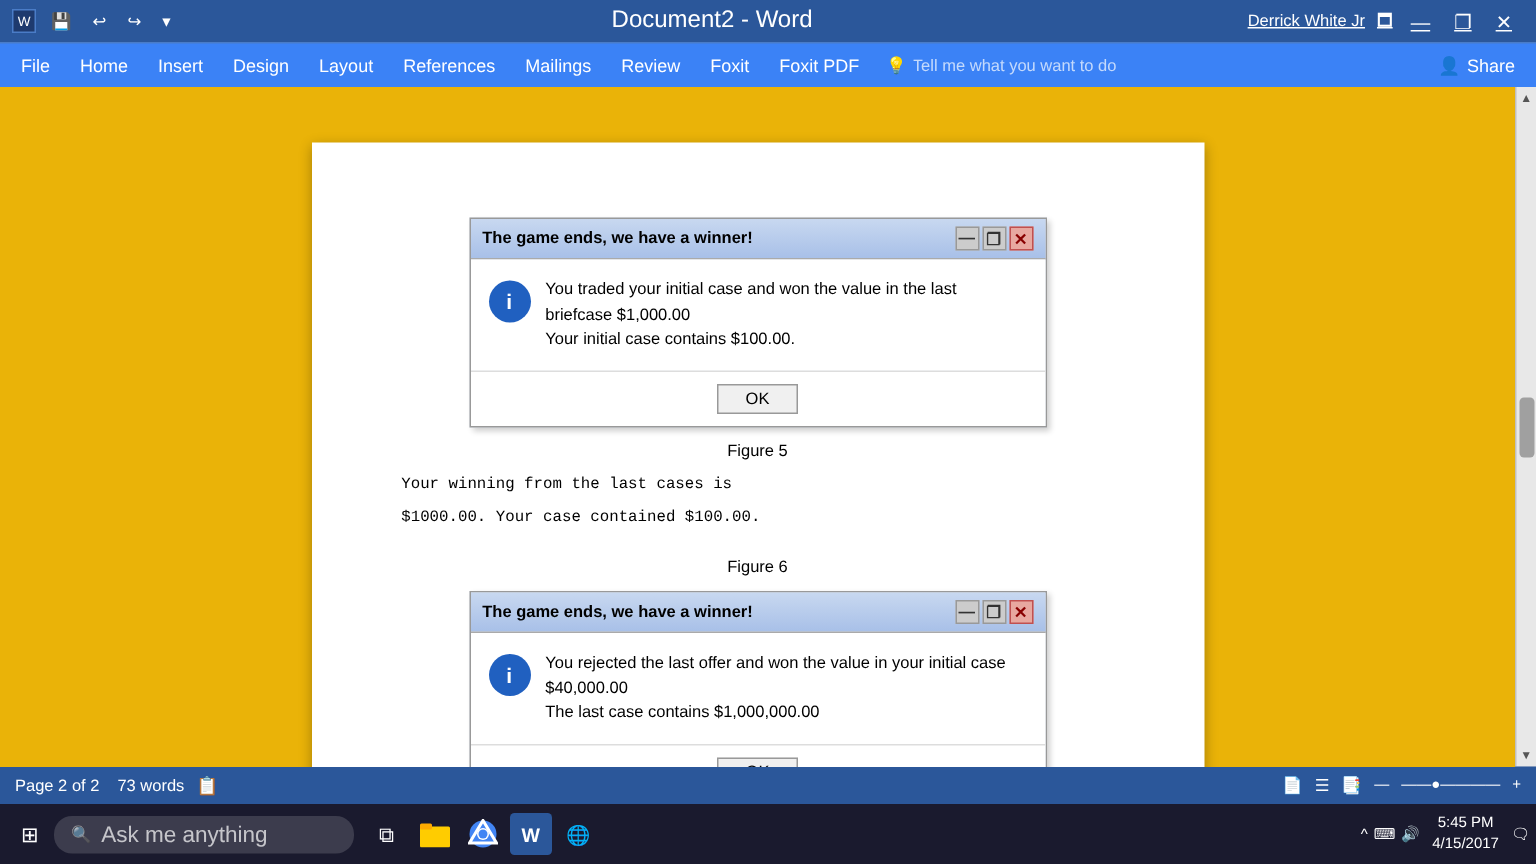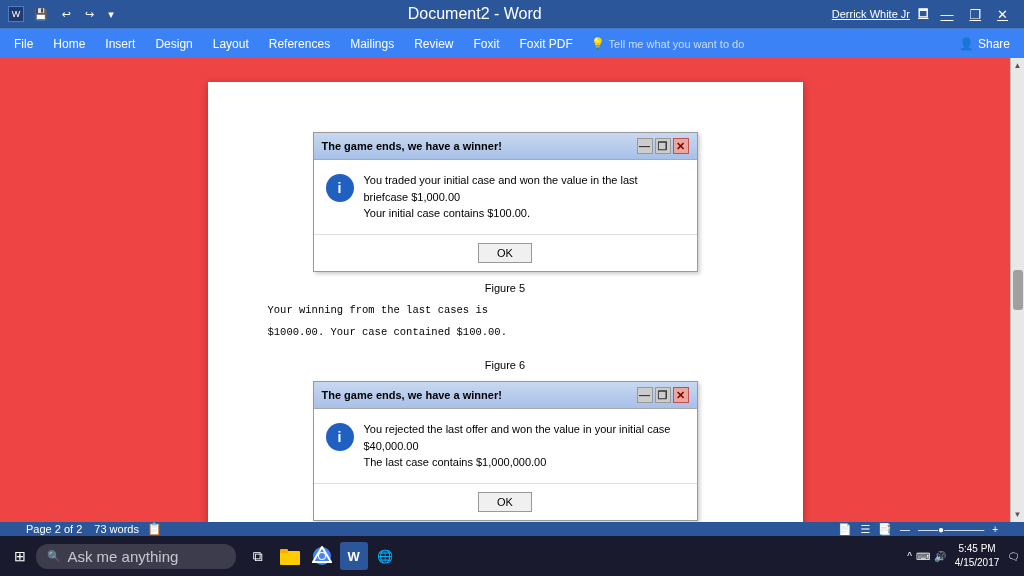--- a/index.html
+++ b/index.html
@@ -17,28 +17,28 @@
     
     .menu-bar { background: #3b82f6; color: white; height: 30px; display: flex; align-items: center; padding: 0 4px; flex-shrink: 0; border-top: 1px solid #4a7cc7; }
     .menu-item { padding: 4px 10px; cursor: pointer; font-size: 12px; border-radius: 2px; }
     .tell-me { display: flex; align-items: center; gap: 4px; margin-left: 8px; color: white; font-size: 11px; }
     .tell-me-input { background: transparent; border: none; color: white; font-size: 11px; outline: none; width: 180px; }
     .tell-me-input::placeholder { color: rgba(255,255,255,0.7); }
     .share-btn { margin-left: auto; padding: 4px 10px; cursor: pointer; font-size: 12px; display: flex; align-items: center; gap: 4px; }
 
     
     .doc-container { display: flex; flex: 1; overflow: hidden; background: #c8c8c8; }
-    .doc-scroll { flex: 1; overflow-y: auto; overflow-x: hidden; display: flex; justify-content: center; padding: 24px 0; background: #ef4444; }
+    .doc-scroll { flex: 1; overflow-y: auto; overflow-x: hidden; display: flex; justify-content: center; padding: 37px 0; background: #eab308; }
     .doc-page { background: white; width: 595px; min-height: 840px; padding: 40px 60px; box-shadow: 0 2px 8px rgba(0,0,0,0.3); position: relative; font-size: 11px; }
     .scrollbar-right { width: 14px; background: #e8e8e8; border-left: 1px solid #c0c0c0; display: flex; flex-direction: column; align-items: center; }
     .scroll-arrow { font-size: 8px; color: #555; padding: 3px 0; cursor: pointer; text-align: center; width: 100%; }
     .scroll-thumb { width: 10px; height: 40px; background: #a0a0a0; border-radius: 3px; margin: 4px 2px; }
 
     
-    .status-bar { background: #2b579a; color: white; height: 14px; display: flex; align-items: center; padding: 0 26px; font-size: 11px; flex-shrink: 0; }
+    .status-bar { background: #2b579a; color: white; height: 25px; display: flex; align-items: center; padding: 0 10px; font-size: 11px; flex-shrink: 0; }
     .status-right { margin-left: auto; display: flex; align-items: center; gap: 8px; }
 
     
     .taskbar { background: #1a1a2e; height: 40px; display: flex; align-items: center; padding: 0 4px; flex-shrink: 0; }
     .start-btn { background: none; border: none; color: white; font-size: 14px; padding: 6px 10px; cursor: pointer; }
     .search-bar { background: rgba(255,255,255,0.15); border: none; color: white; padding: 4px 12px; border-radius: 12px; font-size: 11px; width: 200px; display: flex; align-items: center; gap: 6px; cursor: text; }
     .taskbar-icons { display: flex; align-items: center; margin-left: 8px; gap: 4px; }
     .taskbar-icon { width: 28px; height: 28px; display: flex; align-items: center; justify-content: center; cursor: pointer; border-radius: 3px; }
     .taskbar-right { margin-left: auto; display: flex; align-items: center; gap: 8px; color: white; font-size: 10px; }
     .time-display { text-align: center; line-height: 1.4; }

